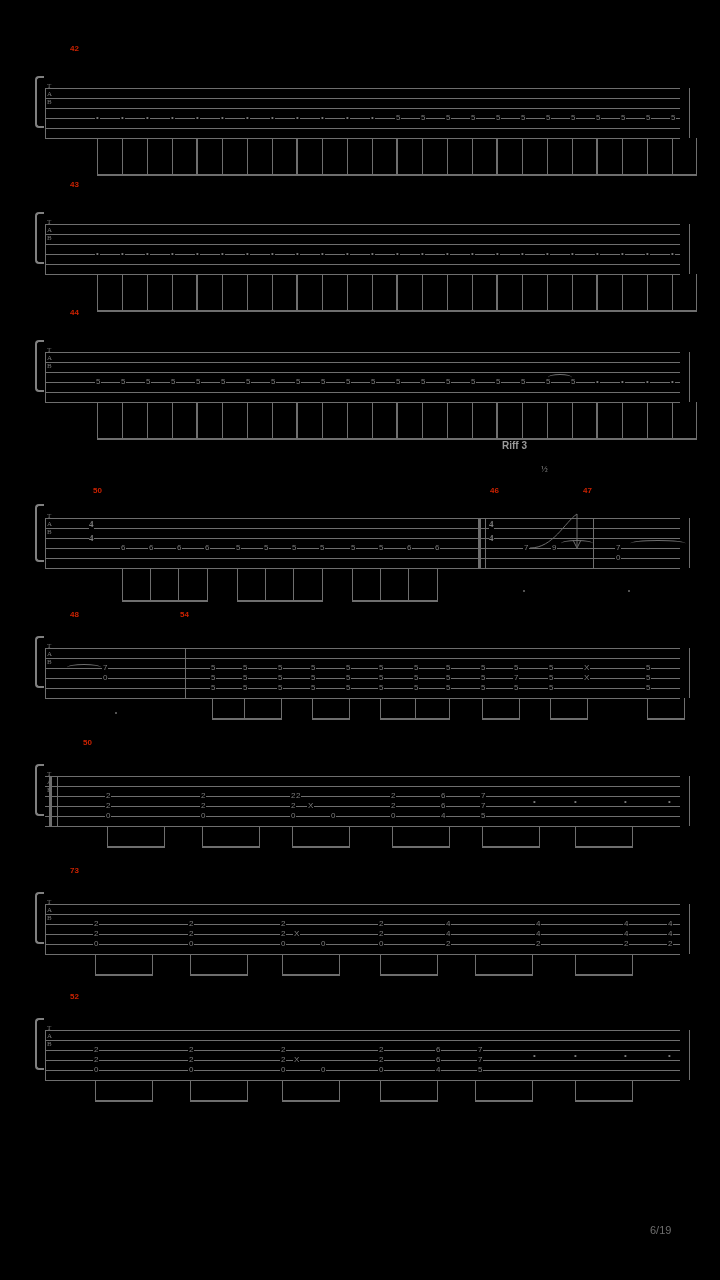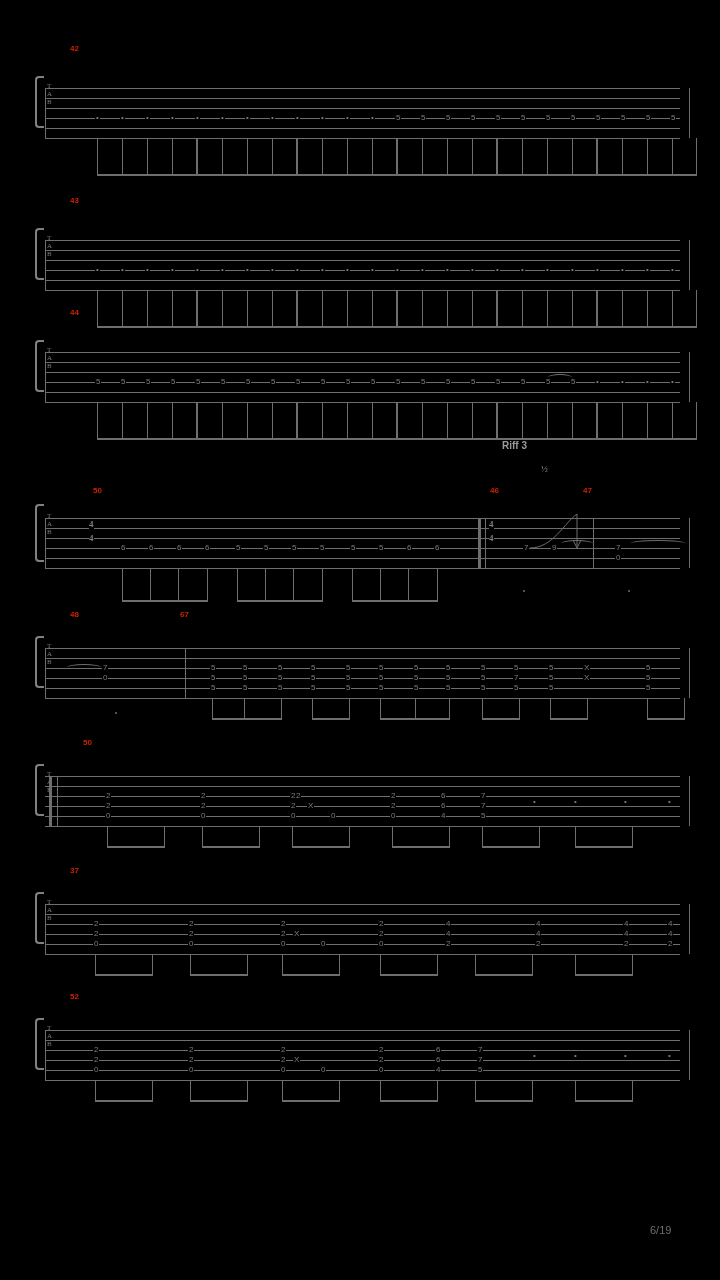--- a/index.html
+++ b/index.html
@@ -211,21 +211,21 @@
       <div class="stem" style="left:477px;top:62px;height:38px;"></div>
       <div class="stem" style="left:502px;top:62px;height:38px;"></div>
       <div class="stem" style="left:527px;top:62px;height:38px;"></div>
       <div class="beam" style="left:552px;top:62px;width:100px;height:38px;"></div>
       <div class="stem" style="left:577px;top:62px;height:38px;"></div>
       <div class="stem" style="left:602px;top:62px;height:38px;"></div>
       <div class="stem" style="left:627px;top:62px;height:38px;"></div>
     </div>
   </div>
 
-  <div class="system" style="top:196px;height:110px;">
+  <div class="system" style="top:180px;height:110px;">
     <div class="measnum" style="left:35px;top:0px;">43</div>
     <div class="bracket" style="top:32px;height:52px;"></div>
     <div class="staff" style="top:32px;height:52px;">
       <div class="tabword" style="top:6px;">T<br>A<br>B</div>
       <div class="line" style="top:12px;"></div>
       <div class="line" style="top:22px;"></div>
       <div class="line" style="top:32px;"></div>
       <div class="line" style="top:42px;"></div>
       <div class="line" style="top:52px;"></div>
       <div class="line" style="top:62px;"></div>
@@ -409,21 +409,21 @@
       <div class="note" style="left:570px;top:40px;">7</div>
       <div class="note" style="left:570px;top:50px;">0</div>
       <div class="tie" style="left:585px;top:36px;width:56px;"></div>
       <div class="dot" style="left:478px;top:86px;"></div>
       <div class="dot" style="left:583px;top:86px;"></div>
     </div>
   </div>
 
   <div class="system" style="top:610px;height:110px;">
     <div class="measnum" style="left:35px;top:0px;">48</div>
-    <div class="measnum" style="left:145px;top:0px;">67</div>
+    <div class="measnum" style="left:145px;top:0px;">54</div>
     <div class="bracket" style="top:26px;height:52px;"></div>
     <div class="staff" style="top:26px;height:52px;">
       <div class="tabword" style="top:6px;">T<br>A<br>B</div>
       <div class="line" style="top:12px;"></div>
       <div class="line" style="top:22px;"></div>
       <div class="line" style="top:32px;"></div>
       <div class="line" style="top:42px;"></div>
       <div class="line" style="top:52px;"></div>
       <div class="line" style="top:62px;"></div>
       <div class="barline" style="left:0;top:12px;height:50px;"></div>
@@ -529,21 +529,21 @@
       <div class="beam" style="left:62px;top:62px;width:58px;height:22px;"></div>
       <div class="beam" style="left:157px;top:62px;width:58px;height:22px;"></div>
       <div class="beam" style="left:247px;top:62px;width:58px;height:22px;"></div>
       <div class="beam" style="left:347px;top:62px;width:58px;height:22px;"></div>
       <div class="beam" style="left:437px;top:62px;width:58px;height:22px;"></div>
       <div class="beam" style="left:530px;top:62px;width:58px;height:22px;"></div>
     </div>
   </div>
 
   <div class="system" style="top:866px;height:110px;">
-    <div class="measnum" style="left:35px;top:0px;">37</div>
+    <div class="measnum" style="left:35px;top:0px;">73</div>
     <div class="bracket" style="top:26px;height:52px;"></div>
     <div class="staff" style="top:26px;height:52px;">
       <div class="tabword" style="top:6px;">T<br>A<br>B</div>
       <div class="line" style="top:12px;"></div>
       <div class="line" style="top:22px;"></div>
       <div class="line" style="top:32px;"></div>
       <div class="line" style="top:42px;"></div>
       <div class="line" style="top:52px;"></div>
       <div class="line" style="top:62px;"></div>
       <div class="barline" style="left:0;top:12px;height:50px;"></div>

